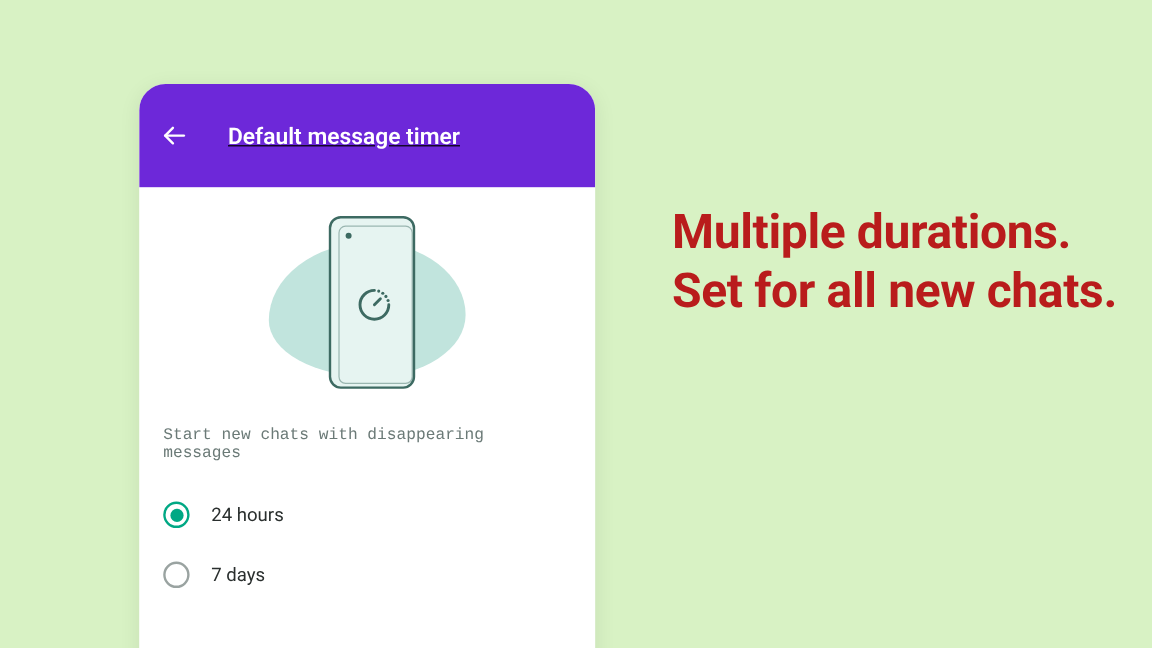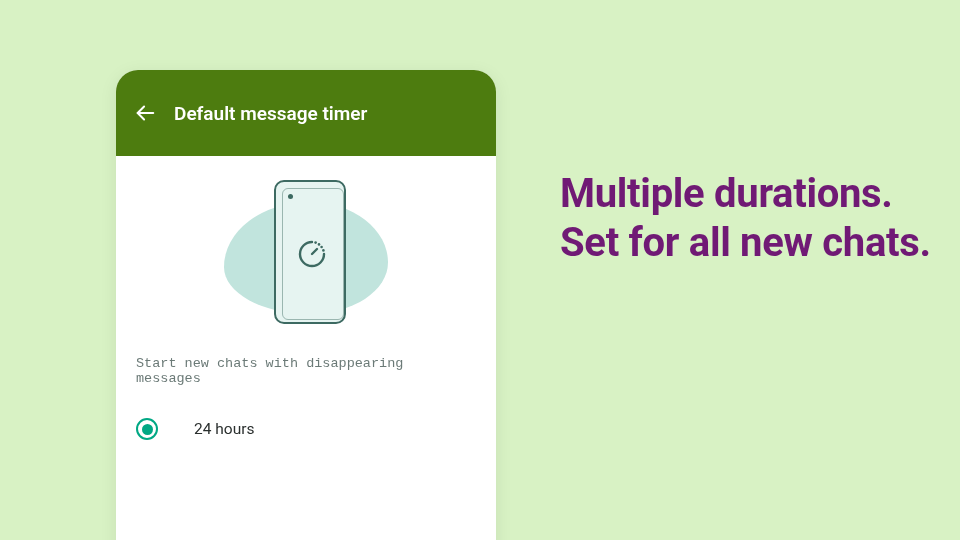--- a/index.html
+++ b/index.html
@@ -20,26 +20,27 @@
       left: 116px;
       top: 70px;
       width: 380px;
       height: 520px;
       background: #ffffff;
       border-radius: 22px 22px 0 0;
       overflow: hidden;
       box-shadow: 0 4px 18px rgba(0,0,0,0.08);
     }
     .app-bar {
-      background: #4d7c0f;
+      background: #6d28d9;
       height: 86px;
       display: flex;
       align-items: center;
       padding: 0 18px;
-      gap: 18px;
+      gap: 34px;
+      text-decoration: underline;
     }
     .back-arrow {
       color: #ffffff;
       width: 22px;
       height: 22px;
       display: flex;
       align-items: center;
       justify-content: center;
       cursor: pointer;
     }
@@ -110,21 +111,21 @@
       font-weight: 500;
       padding: 10px 20px 18px 20px;
       font-family: Liberation Mono, monospace;
     }
     .options {
       padding: 0 20px;
     }
     .option-row {
       display: flex;
       align-items: center;
-      gap: 36px;
+      gap: 18px;
       padding: 14px 0;
       cursor: pointer;
       text-align: center;
     }
     .radio {
       width: 22px;
       height: 22px;
       border: 2.5px solid #9aa3a1;
       border-radius: 50%;
       display: flex;
@@ -143,21 +144,21 @@
       border-radius: 50%;
     }
     .option-label {
       color: #2a2f2e;
       font-size: 15.5px;
     }
     .headline {
       position: absolute;
       left: 560px;
       top: 170px;
-      color: #701a75;
+      color: #b91c1c;
       font-size: 40px;
       font-weight: 700;
       line-height: 1.22;
       letter-spacing: -0.3px;
     }
   </style>
 </head>
 <body>
 
 <div class="phone-mockup">
@@ -191,17 +192,21 @@
     </div>
   </div>
 
   <div class="section-label">Start new chats with disappearing messages</div>
 
   <div class="options">
     <div class="option-row">
       <div class="radio selected"></div>
       <div class="option-label">24 hours</div>
     </div>
+    <div class="option-row">
+      <div class="radio"></div>
+      <div class="option-label">7 days</div>
+    </div>
   </div>
 
 </div>
 
 <div class="headline">Multiple durations.<br>Set for all new chats.</div>
 
 </body></html>

